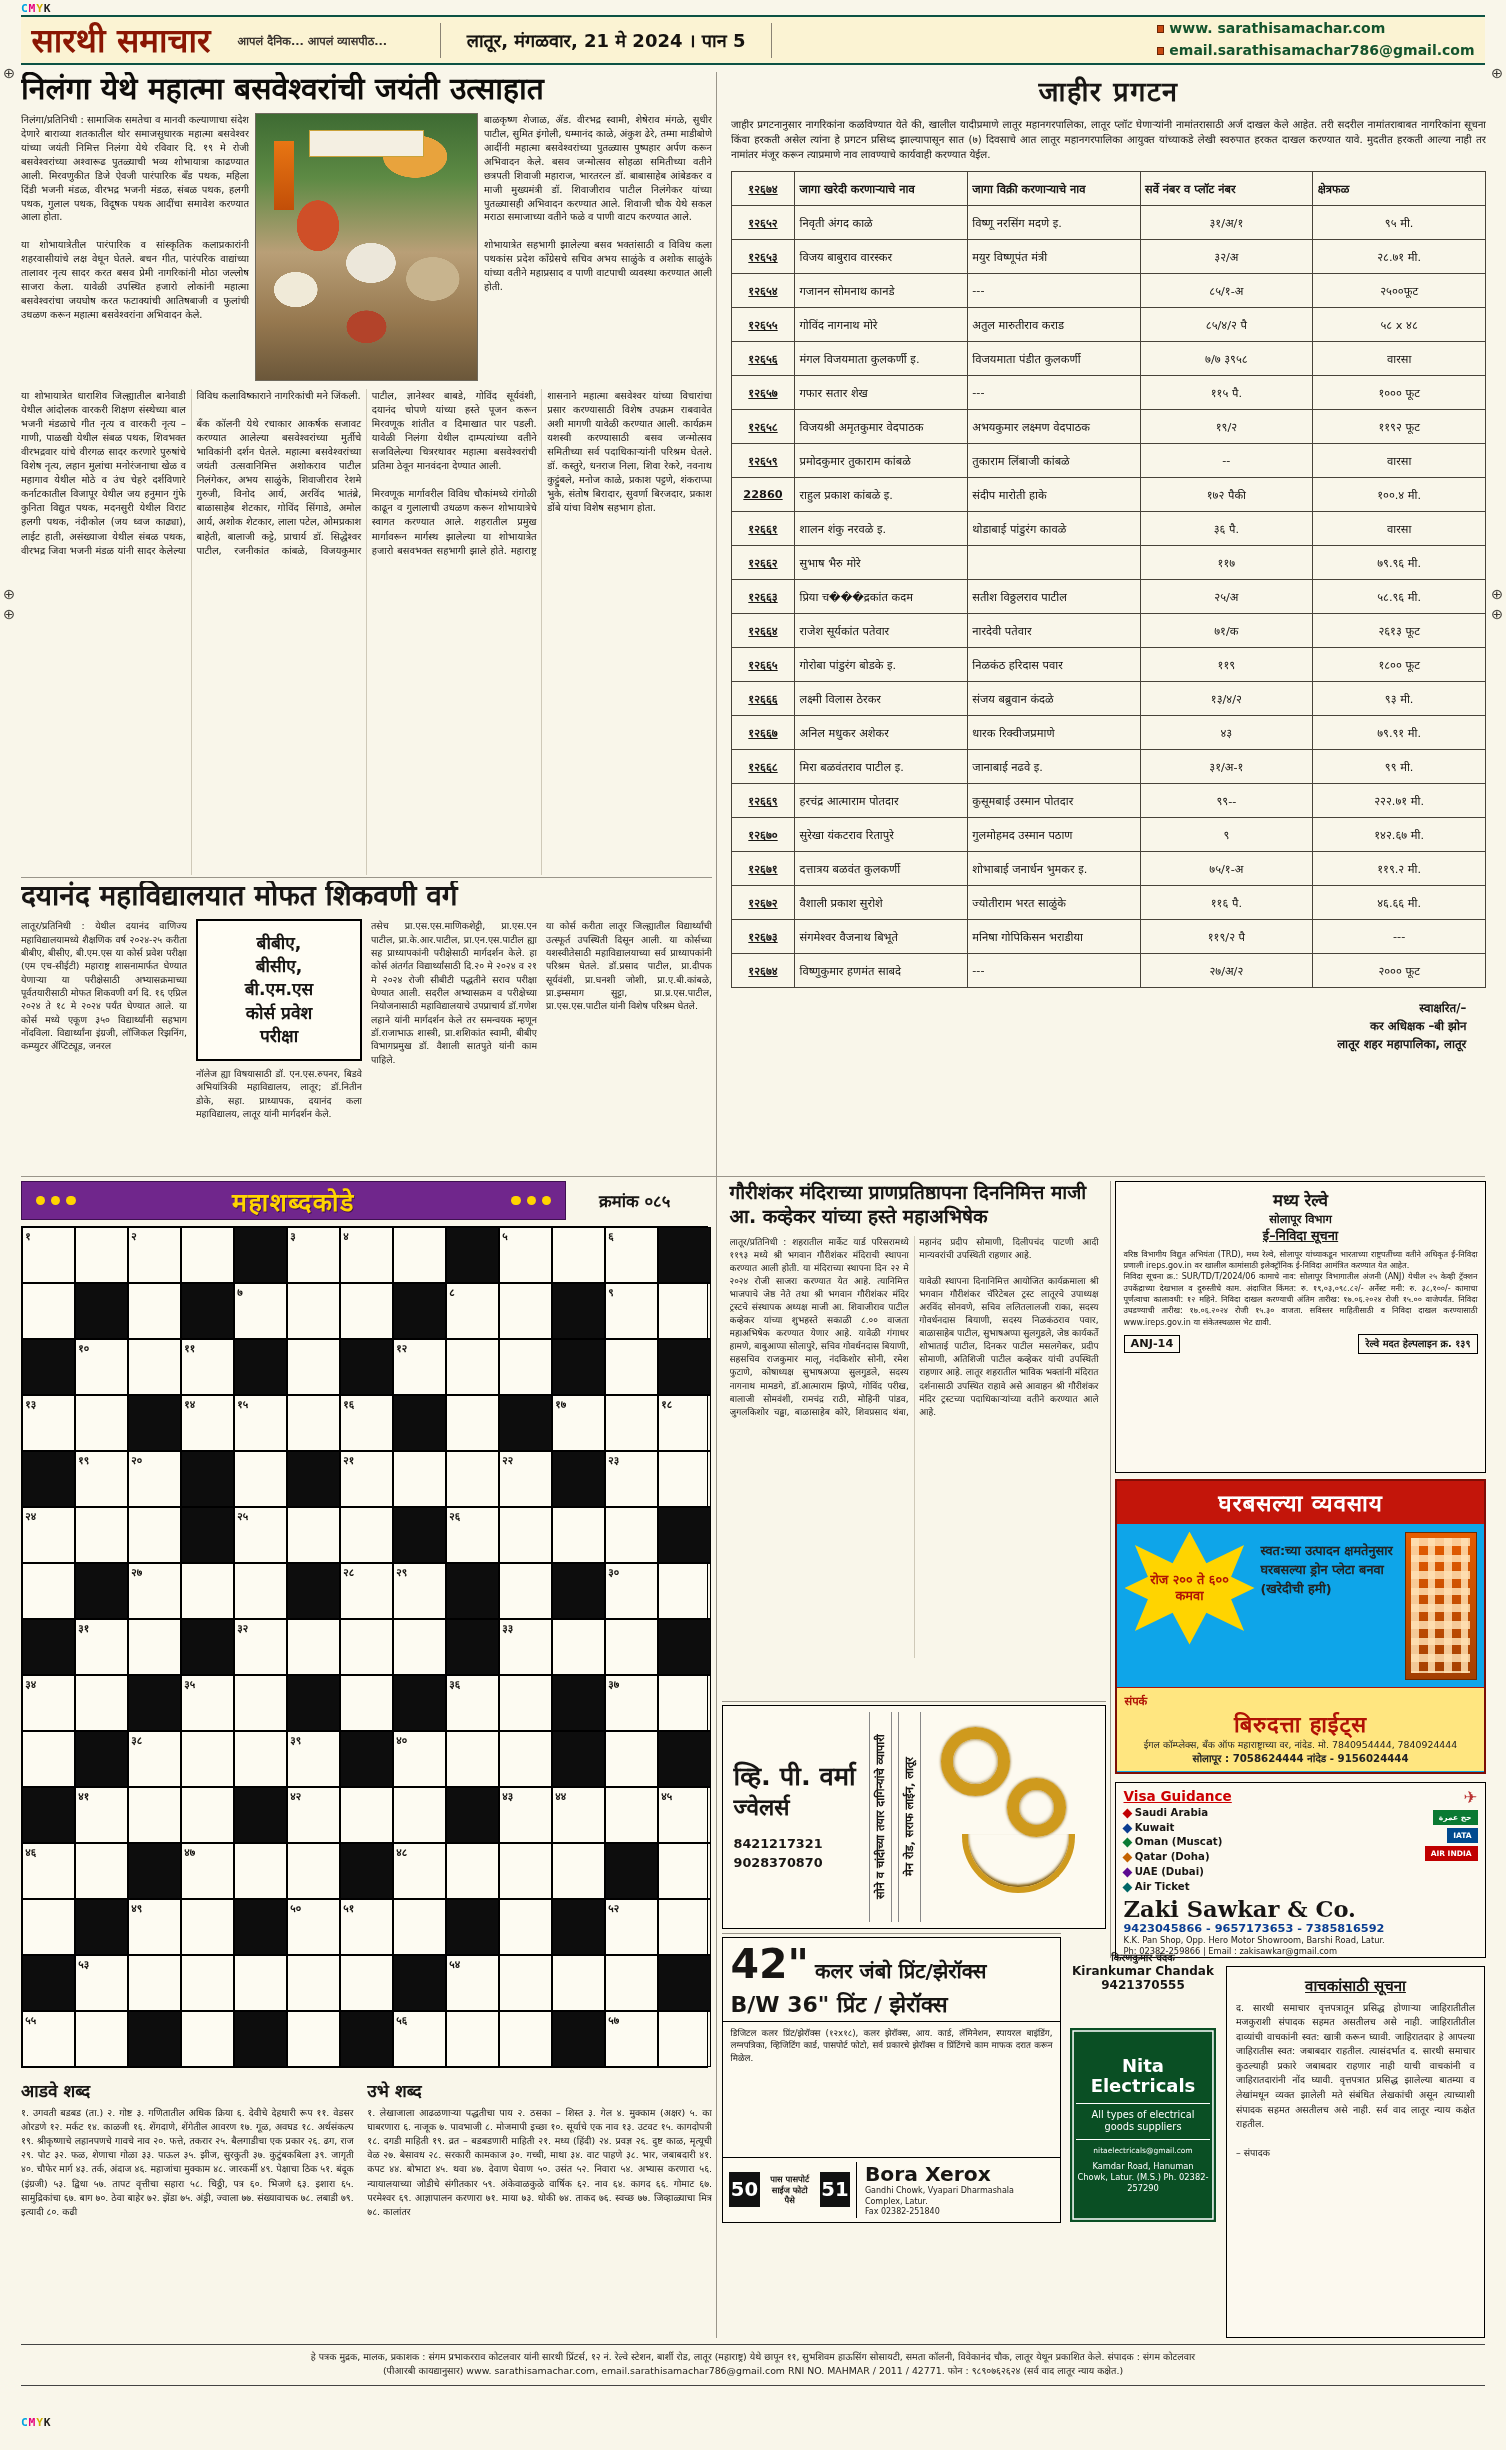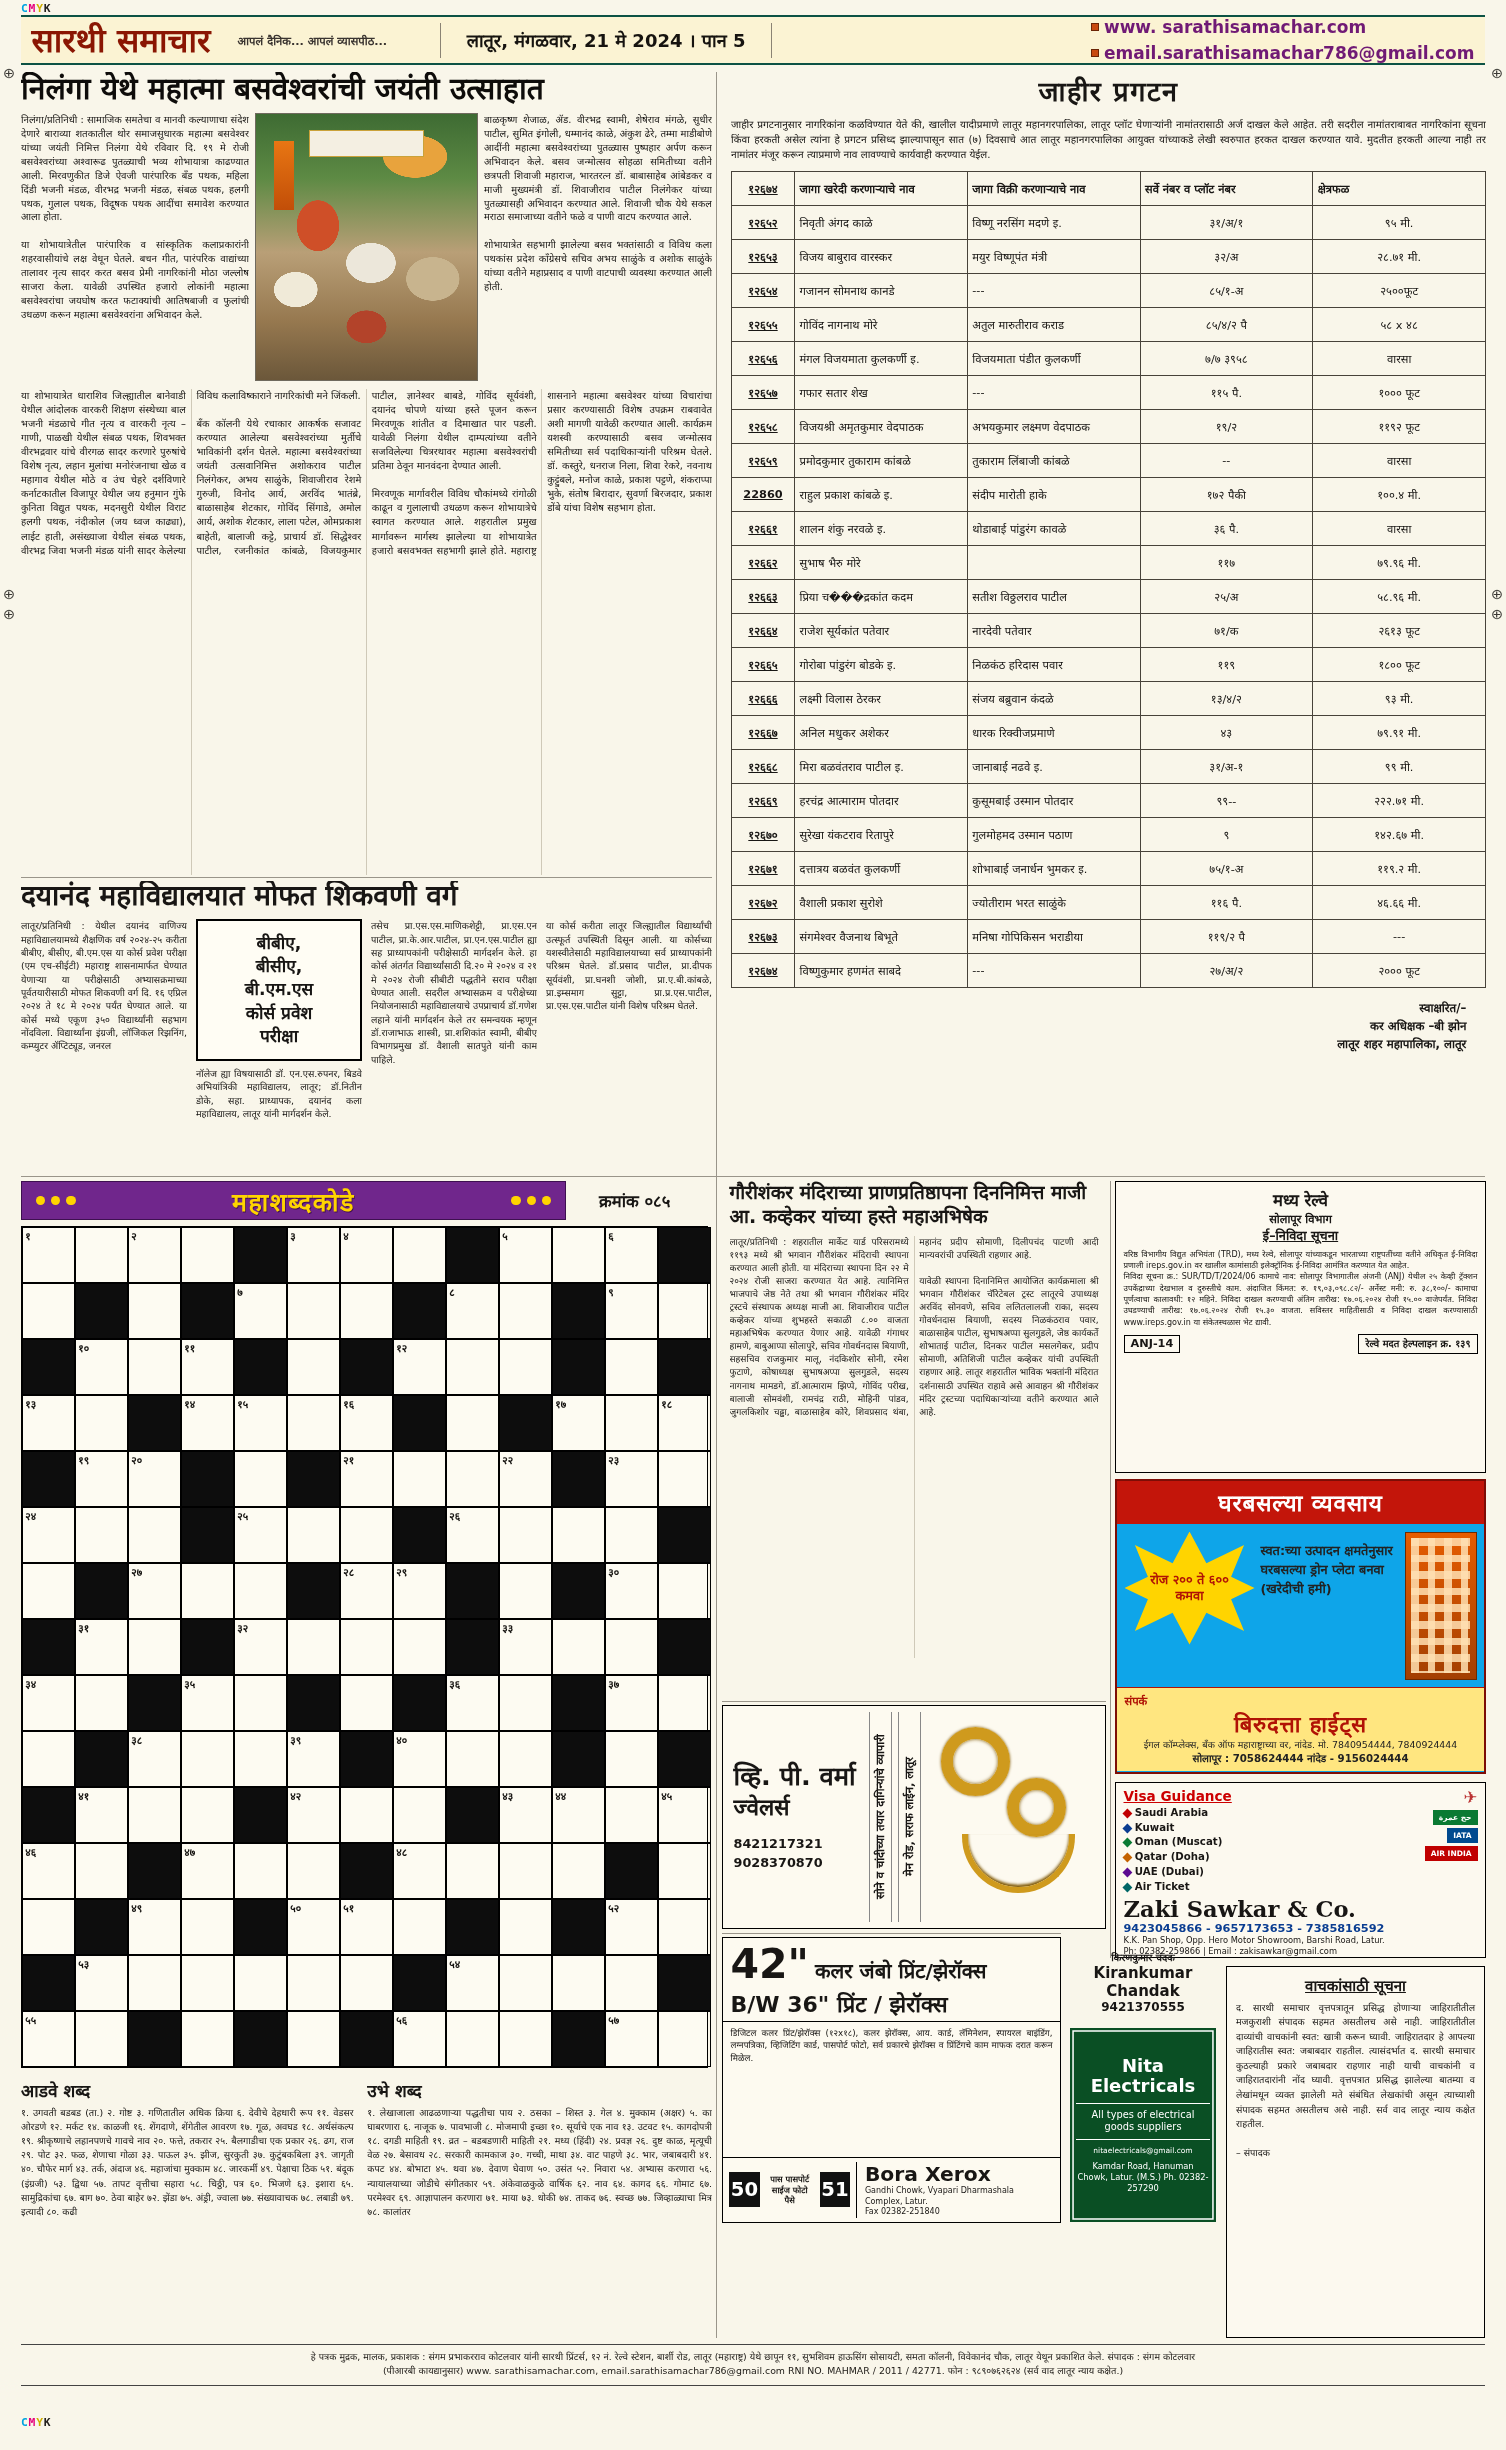--- a/index.html
+++ b/index.html
@@ -21,21 +21,21 @@
 
   
   #header {
     left:21px; top:15px; width:1464px; height:50px;
     border-top:2.3px solid #0c5244; border-bottom:2.3px solid #0c5244;
     background:#fbf3d3; display:flex; align-items:center; padding:0 10.5px;
   }
   .masthead { font-family:"DejaVu Serif", serif; font-weight:bold; font-size:33px; color:#8a1603; line-height:1; }
   .tagline { font-size:11.3px; font-weight:bold; color:#3a3430; margin-left:27px; }
   .dateline { font-size:18px; font-weight:bold; color:#16130f; margin-left:53px; padding:0 25.6px; border-left:0.8px solid #8a8374; border-right:0.8px solid #8a8374; height:35px; display:flex; align-items:center; }
-  .contacts { margin-left:auto; font-size:17px; font-weight:bold; color:#701a75; line-height:1.55;text-align:center; }
+  .contacts { margin-left:auto; font-size:14px; font-weight:bold; color:#14532d; line-height:1.55;text-align:center; }
   .contacts .row { display:flex; align-items:center; gap:5.3px; }
   .sq { width:7.5px; height:7.5px; background:#c8490f; border:0.8px solid #6b2405; display:inline-block; }
 
   
   #lead { left:21px; top:72px; width:691px; height:803px; overflow:hidden; }
   .headline-xl { font-size:30px; font-weight:bold; line-height:1.12; color:#0e0c0a; margin-bottom:7.5px; }
   .lead-row { display:flex; gap:6px; }
   .lead-col { width:229px; font-size:9.8px; line-height:1.42; overflow:hidden; height:268px; }
   .lead-photo { width:223px; height:268px; flex:0 0 223px; border:0.8px solid #6f6a5e; position:relative;
     background:
@@ -165,21 +165,21 @@
   .bora { margin-top:auto; border-top:1.5px solid #000; display:flex; align-items:center; gap:6px; padding:4.5px 6px; }
   .price-box { background:#111; color:#fff; font-size:19.6px; font-weight:bold; width:35px; height:35px; display:flex; align-items:center; justify-content:center; }
   .price-mid { font-size:8.3px; font-weight:bold; text-align:center; line-height:1.25; width:54px; }
   .bora-shop { border-left:1.5px solid #000; padding-left:7.5px; }
   .bora-name { font-size:20.3px; font-weight:bold; }
   .bora-addr { font-size:8px; line-height:1.3; }
 
   
   #kirankumar { left:1070px; top:1945px; width:146px; height:75px; text-align:center; padding-top:6px; }
   .kk-mr { font-size:9.8px; font-weight:bold; }
-  .kk-en { font-size:15px; font-weight:bold; }
+  .kk-en { font-size:12px; font-weight:bold; }
   .kk-ph { font-size:12px; font-weight:bold; }
 
   
   #nita { left:1070px; top:2028px; width:146px; height:194px; background:#0a4f24; color:#fff; padding:7.5px 6px; text-align:center; box-shadow:inset 0 0 0 2.3px #0a4f24, inset 0 0 0 3.8px #fff; display:flex; flex-direction:column; justify-content:center; gap:6px; }
   .nita-name { font-size:18px; font-weight:bold; line-height:1.15; }
   .nita-tag { font-size:9.8px; line-height:1.3; border-top:0.8px solid #fff; border-bottom:0.8px solid #fff; padding:4.5px 0; }
   .nita-email { font-size:7.5px; }
   .nita-addr { font-size:8.3px; line-height:1.35; }
 
   

